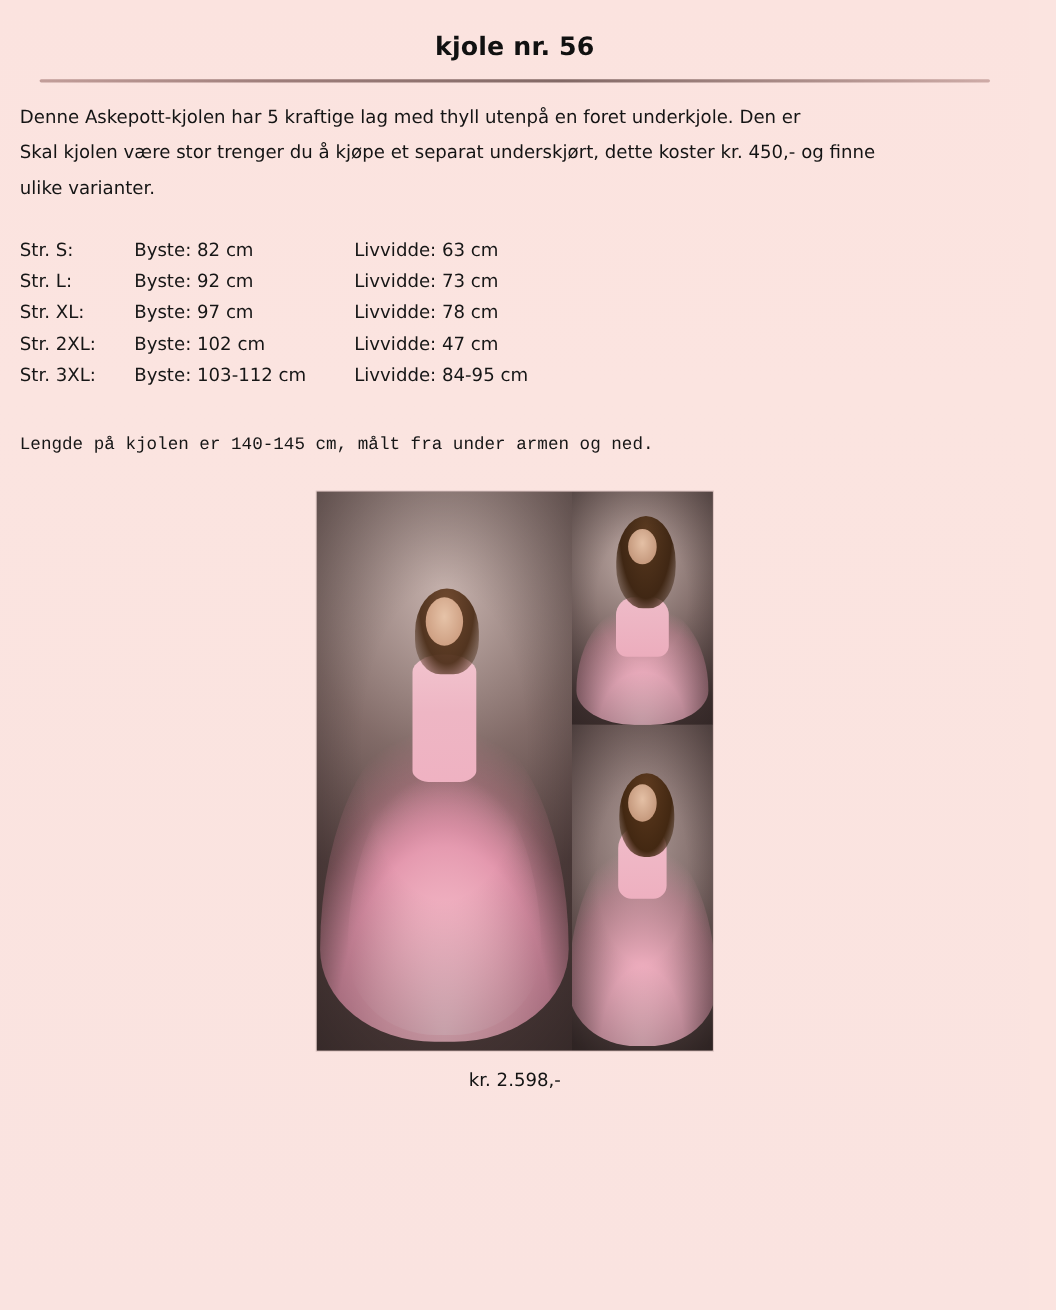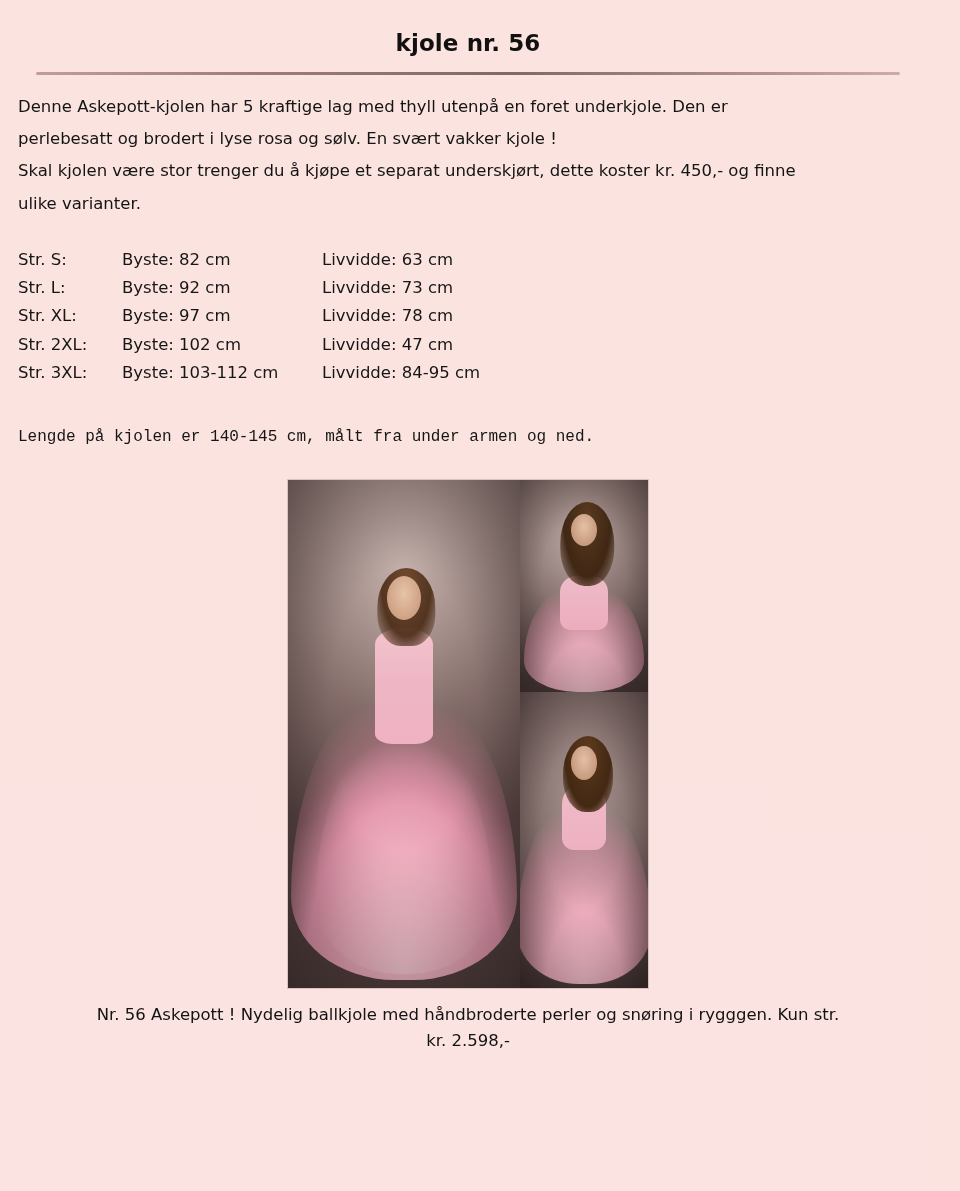--- a/index.html
+++ b/index.html
@@ -269,21 +269,20 @@
 <body>
 
 <div class="page">
 
   <div class="title">kjole nr. 56</div>
 
   <div class="rule"></div>
 
   <div class="body-text">
     <div class="para-line">Denne Askepott-kjolen har 5 kraftige lag med thyll utenpå en foret underkjole. Den er</div>
-    <div class="para-line">perlebesatt og brodert i lyse rosa og sølv. En svært vakker kjole !</div>
     <div class="para-line">Skal kjolen være stor trenger du å kjøpe et separat underskjørt, dette koster kr. 450,- og finne</div>
     <div class="para-line">ulike varianter.</div>
   </div>
 
   <div class="spacer-md"></div>
 
   <table class="sizes">
     <tbody>
       <tr>
         <td class="c-size">Str. S:</td>
@@ -336,17 +335,16 @@
     <div class="photo-bottom-right">
       <div class="skirt-br"></div>
       <div class="bodice-br"></div>
       <div class="hair-br"></div>
       <div class="head-br"></div>
       <div class="vignette"></div>
     </div>
   </div>
 
   <div class="caption">
-    <span>Nr. 56 Askepott ! Nydelig ballkjole med håndbroderte perler og snøring i rygggen. Kun str.</span>
     <span class="line2">kr. 2.598,-</span>
   </div>
 
 </div>
 
 </body></html>

